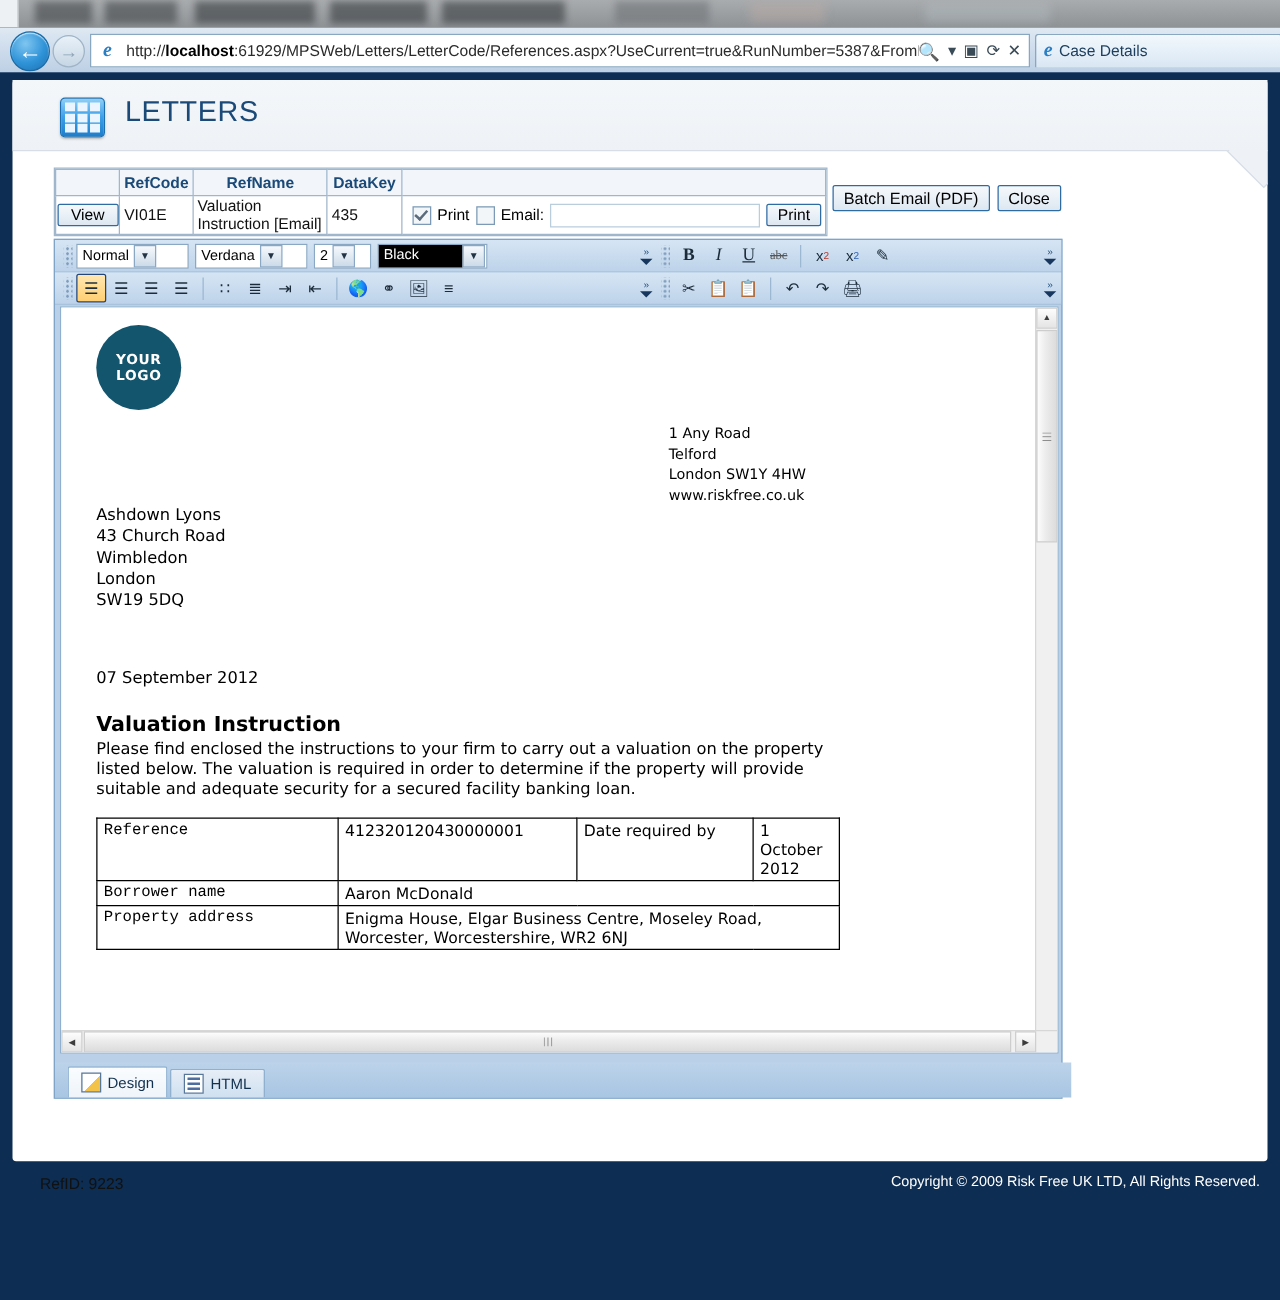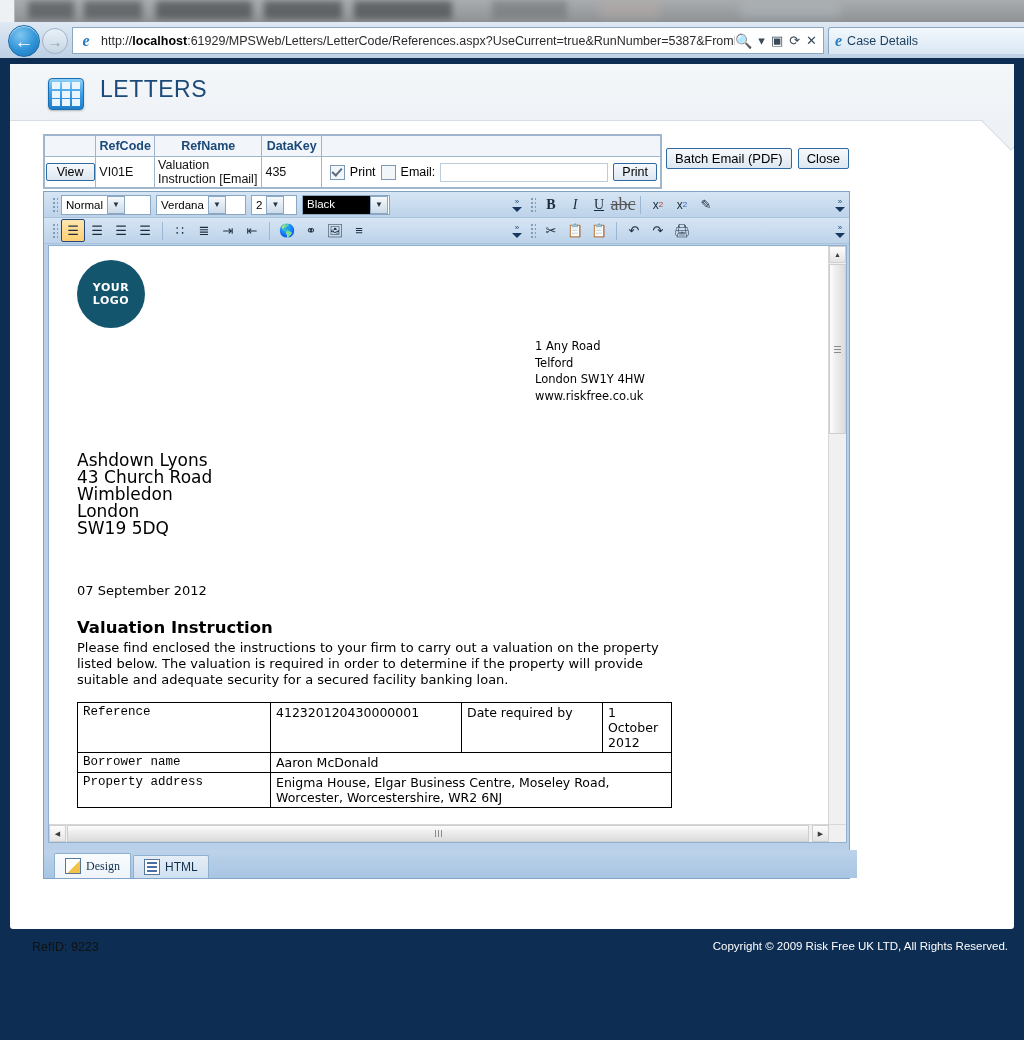--- a/index.html
+++ b/index.html
@@ -190,21 +190,21 @@
   .tbtn{
     width:22px;height:21px;display:flex;align-items:center;justify-content:center;
     font-size:13px;color:#1b2b3a;cursor:pointer;border:1px solid transparent;border-radius:2px;
   }
   .tbtn.active{
     background:linear-gradient(180deg,#ffe7b0,#ffcf72);border:1px solid #24457a;
   }
   .tbtn b{font-family:"Liberation Serif",serif;font-size:14px;}
   .tbtn i.it{font-family:"Liberation Serif",serif;font-size:14px;font-style:italic;}
   .tbtn u.un{font-family:"Liberation Serif",serif;font-size:14px;}
-  .tbtn s.st{font-family:"Liberation Serif",serif;font-size:18px;color:#555;}
+  .tbtn s.st{font-family:"Liberation Serif",serif;font-size:10px;color:#555;}
   .sup{font-size:12px;}
   .sup sup{font-size:8px;color:#b03a2e;}
   .sup sub{font-size:8px;color:#2e5fb0;}
   .chev{
     width:12px;height:20px;margin-left:auto;margin-right:3px;
     display:flex;flex-direction:column;align-items:center;justify-content:center;
     color:#1b4a78;font-size:8px;line-height:8px;
   }
   .chev .dn{
     width:0;height:0;border-left:5px solid transparent;border-right:5px solid transparent;
@@ -229,21 +229,21 @@
     display:flex;flex-direction:column;align-items:center;justify-content:center;
     font-size:11px;font-weight:bold;line-height:13px;letter-spacing:.5px;
   }
   .bank-name{
     font-size:35px;color:#1a5e80;letter-spacing:2px;font-family:"DejaVu Sans",sans-serif;font-weight:400;
   }
   .comp-addr{
     margin-left:458px;margin-top:10px;font-size:11.5px;line-height:16.5px;color:#000;
   }
   .comp-addr .enq span{margin-left:16px;}
-  .recipient{margin-top:48px;font-size:17px;line-height:17px;}
+  .recipient{font-size:13px;line-height:17px;}
   .date-line{margin-top:46px;font-size:13px;}
   .doc-h2{margin-top:20px;font-size:16.5px;font-weight:bold;}
   .doc-p{margin-top:3px;font-size:13px;line-height:16px;max-width:610px;}
   .doc-table{
     margin-top:14px;border-collapse:collapse;width:595px;font-size:12.5px;
   }
   .doc-table td{border:1px solid #000;padding:2px 5px;vertical-align:top;line-height:15px;}
   .doc-table td.lab{width:182px;font-family:Liberation Mono, monospace;}
   .doc-table td.v1{width:180px;}
   .doc-table td.lab2{width:130px;}
@@ -279,21 +279,21 @@
   
   .ed-tabs{
     position:absolute;left:0;bottom:0;width:803px;height:28px;
     background:linear-gradient(180deg,#bcd3ea,#a8c5e2);display:flex;align-items:flex-end;padding-left:10px;
   }
   .ed-tab{
     height:22px;display:flex;align-items:center;gap:5px;padding:0 10px;font-size:12px;color:#12314f;
     border:1px solid #8fb0cf;border-bottom:none;background:linear-gradient(180deg,#e6eef7,#cfe0f0);
     border-radius:2px 2px 0 0;margin-right:2px;
   }
-  .ed-tab.active{background:linear-gradient(180deg,#fafcfe,#eef4fa);height:24px;font-family:Liberation Serif, serif;}
+  .ed-tab.active{background:linear-gradient(180deg,#fafcfe,#eef4fa);height:24px;}
   .tab-ico{width:14px;height:14px;border:1px solid #56779a;background:#fff;display:block;position:relative;}
   .tab-ico.design{background:linear-gradient(135deg,#fff 55%,#f3c349 55%);}
   .tab-ico.html:after{
     content:"";position:absolute;left:2px;top:2px;right:2px;height:2px;background:#4b6fa0;
     box-shadow:0 4px 0 #4b6fa0,0 8px 0 #4b6fa0;
   }
 
   .refid{
     position:absolute;left:22px;top:876px;font-size:12.5px;color:#111;
   }

